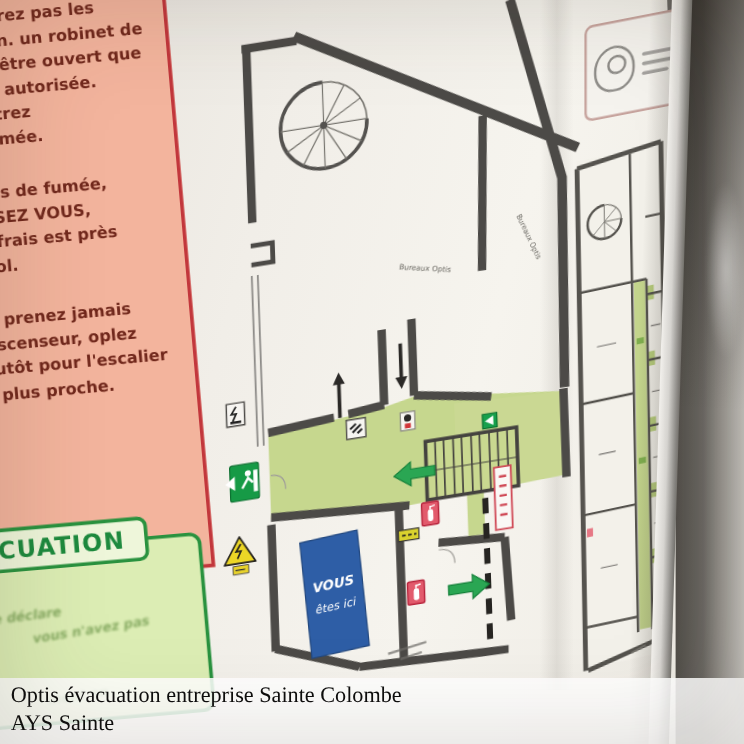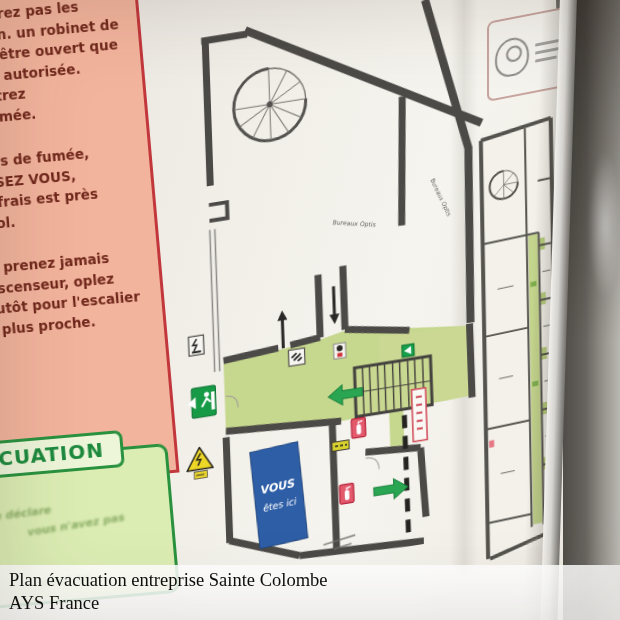--- a/index.html
+++ b/index.html
@@ -277,18 +277,18 @@
         <i></i>
       </div>
   </div>
 
   <div class="edge-shadow"></div>
   <div class="right-wall"></div>
   <div class="frame-strip"></div>
   <div class="wall-highlight"></div>
 
   <div class="caption">
-    <div class="t1">Plan évacuation entreprise Sainte Colombe</div>
-    <div class="t2">AYS France</div>
+    <div class="t1">Optis évacuation entreprise Sainte Colombe</div>
+    <div class="t2">AYS Sainte</div>
   </div>
 
   <div class="vignette"></div>
 </div>
 
 </body></html>

